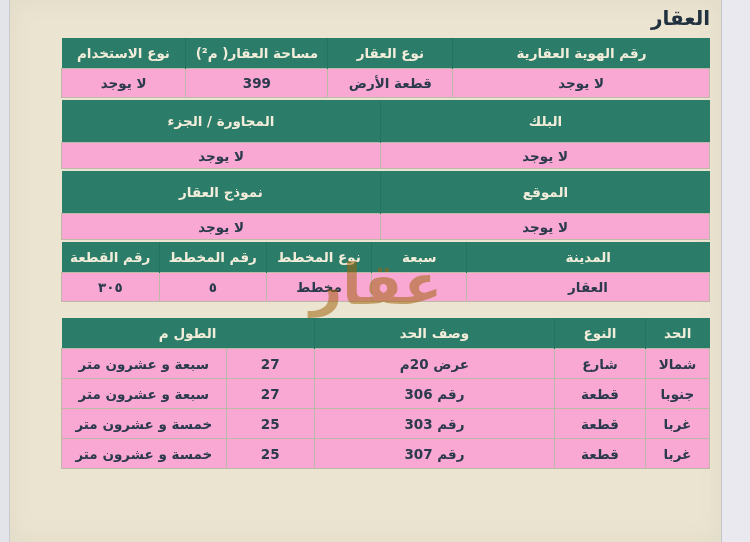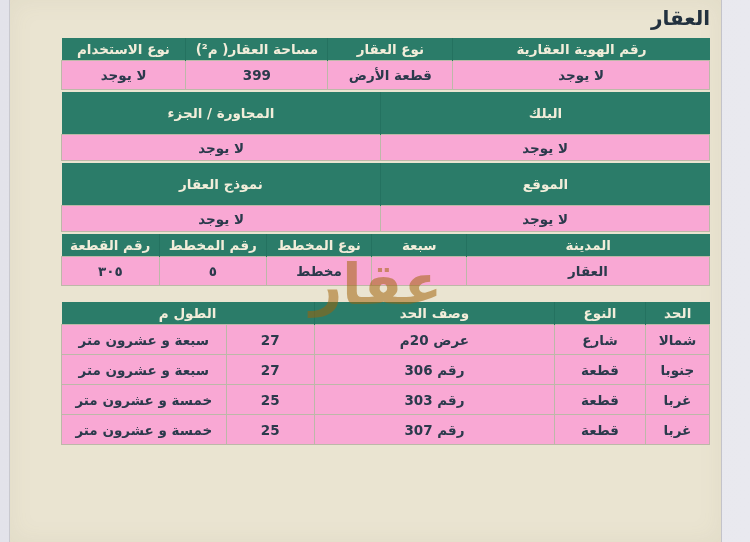--- a/index.html
+++ b/index.html
@@ -32,21 +32,21 @@
     border-collapse:collapse;
     table-layout:fixed;
   }
   table.t.last{margin-bottom:0;}
   .gap-lg{height:14px;}
   th{
     background:#2b7c69;
     color:#f2edda;
     font-weight:bold;
     font-size:13.5px;
-    height:22px;
+    height:30px;
     padding:0 4px;
     text-align:center;
     border-right:1px solid rgba(236,230,212,0.75);
     border-left:1px solid rgba(0,60,45,0.15);
   }
   tr.hdr th:first-child{border-right:none;}
   tr.hdr th:last-child{border-left:none;}
   th.sm{height:42px;}
   td{
     background:#f9a8d4;

